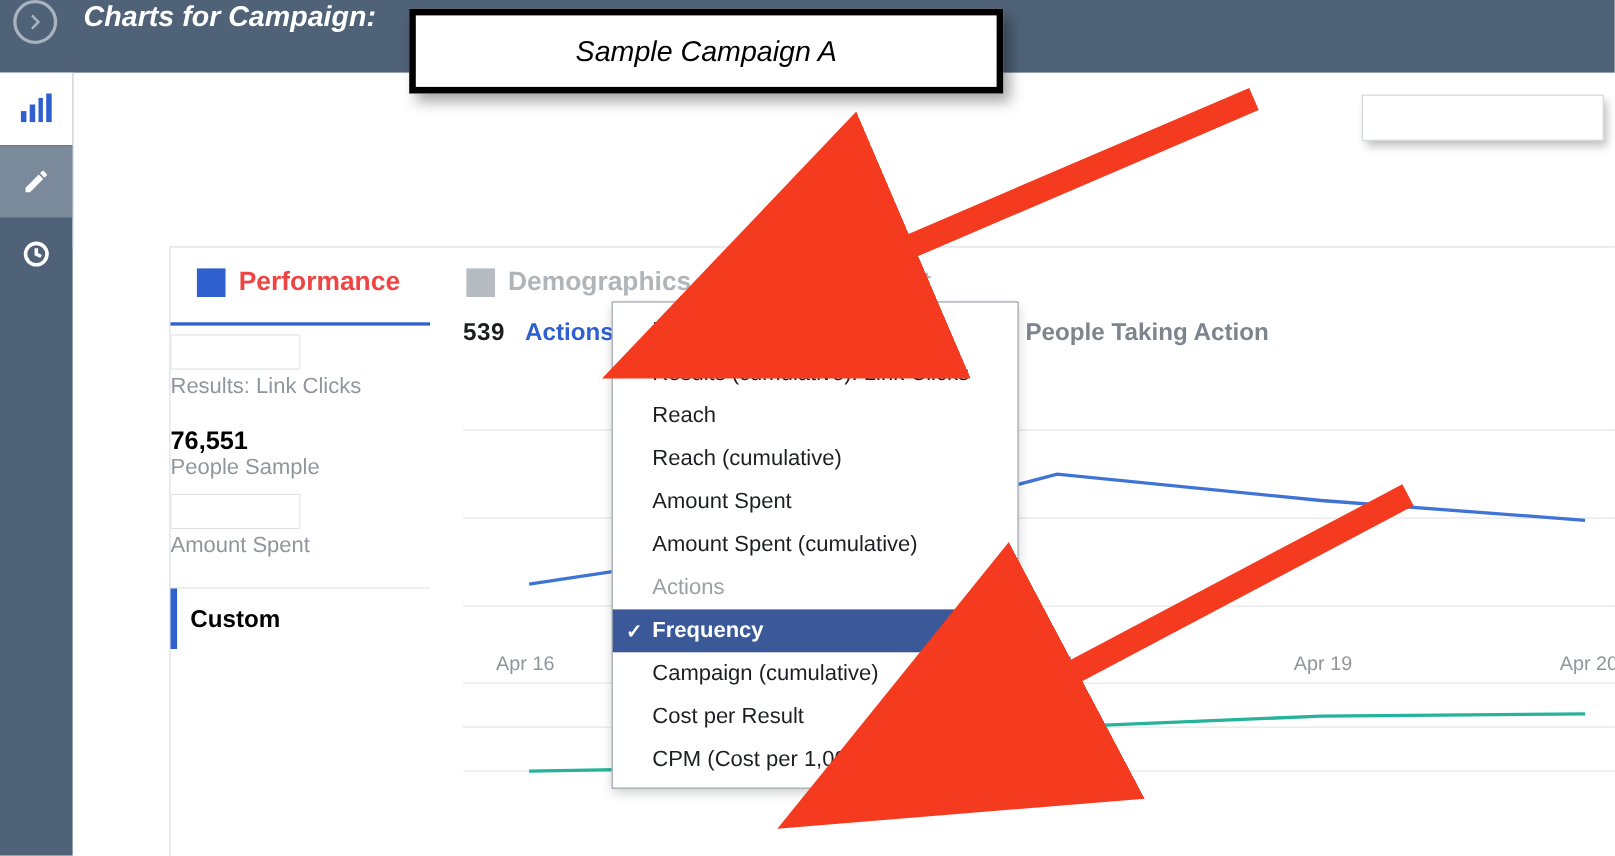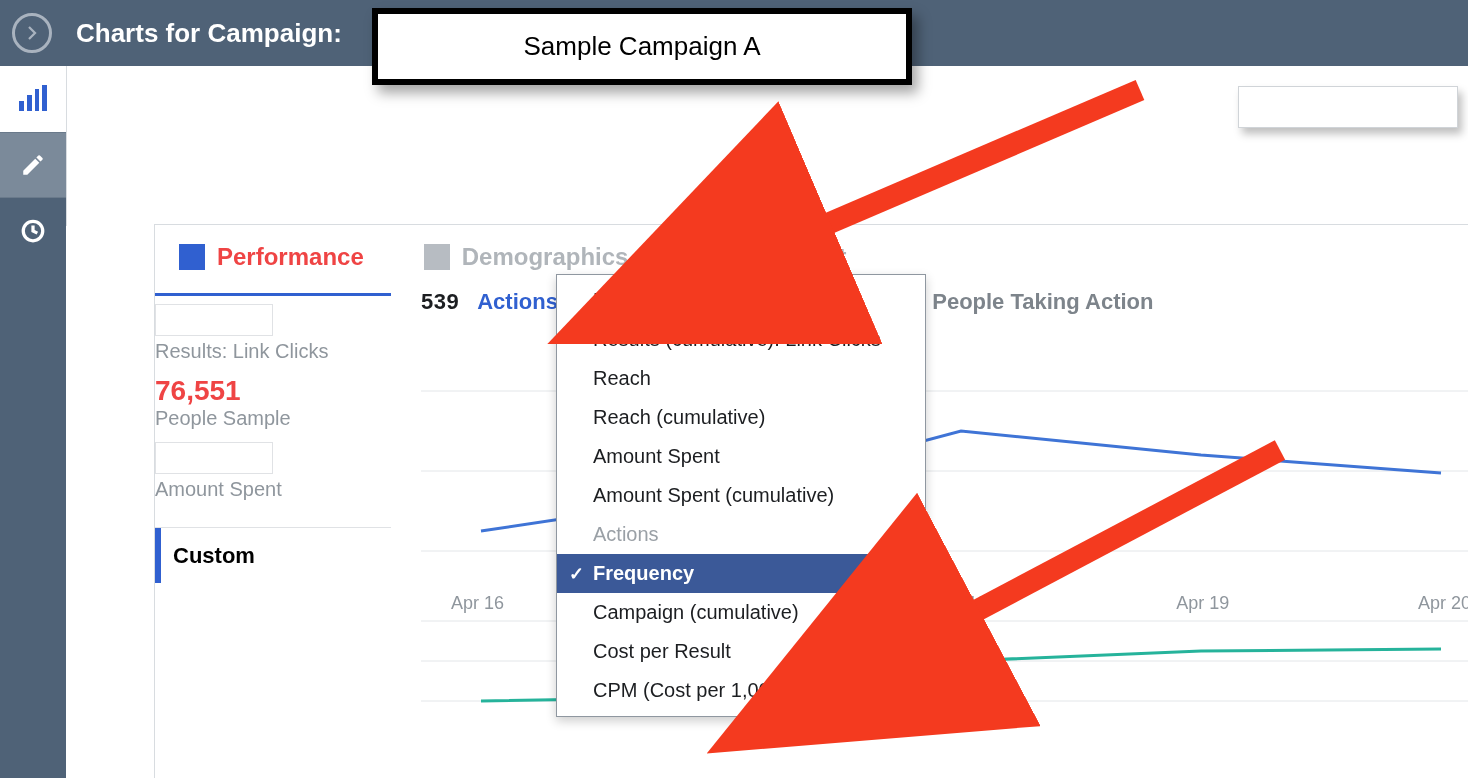--- a/index.html
+++ b/index.html
@@ -6,26 +6,26 @@
   body {
     font-family: Helvetica, Arial, sans-serif;
     width: 1468px;
     height: 778px;
     background: #fff;
     position: relative;
     overflow: hidden;
   }
   .topbar {
     display: flex;
-    align-items: center;
     background: #4f6277;
     height: 66px;
     color: #fff;
     padding-left: 12px;
     position: relative;
+    font-style: italic;
   }
   .chevcircle {
     width: 40px; height: 40px;
     border: 3px solid #a9b3bf;
     border-radius: 50%;
     display: flex; align-items: center; justify-content: center;
     margin-right: 24px; cursor: pointer;
   }
   .chevcircle svg { width: 18px; height: 18px; }
   .topbar-title {
@@ -110,21 +110,21 @@
   .sidebar {
     width: 236px;
     padding: 12px 0 0 0;
   }
   .blueline { height:3px; background:#3060d0; margin: 10px 0 8px 0; width: 236px; }
   .side-group { padding: 0 0 12px 0; }
   .whitebox {
     width: 118px; height: 32px; background:#fff; border:1px solid #e0e2e5; margin-bottom:4px;
   }
   .caption { font-size: 20px; color:#8f969d; }
-  .bignum { font-size: 28px; font-weight:700; color:#ef4444; margin-top:12px;}
+  .bignum { font-size: 23px; font-weight:700; color:#000000; margin-top:24px;}
   .custom-row {
     margin-top: 14px; border-top:1px solid #e0e2e5;
     display:flex; align-items:center; height:56px;
     font-size:22px; font-weight:700;
   }
   .blueleft { width:6px; align-self:stretch; background:#3060d0; margin-right:12px;}
   .chartarea {
     position: relative; flex:1; height: 520px;
   }
   .metrics {

